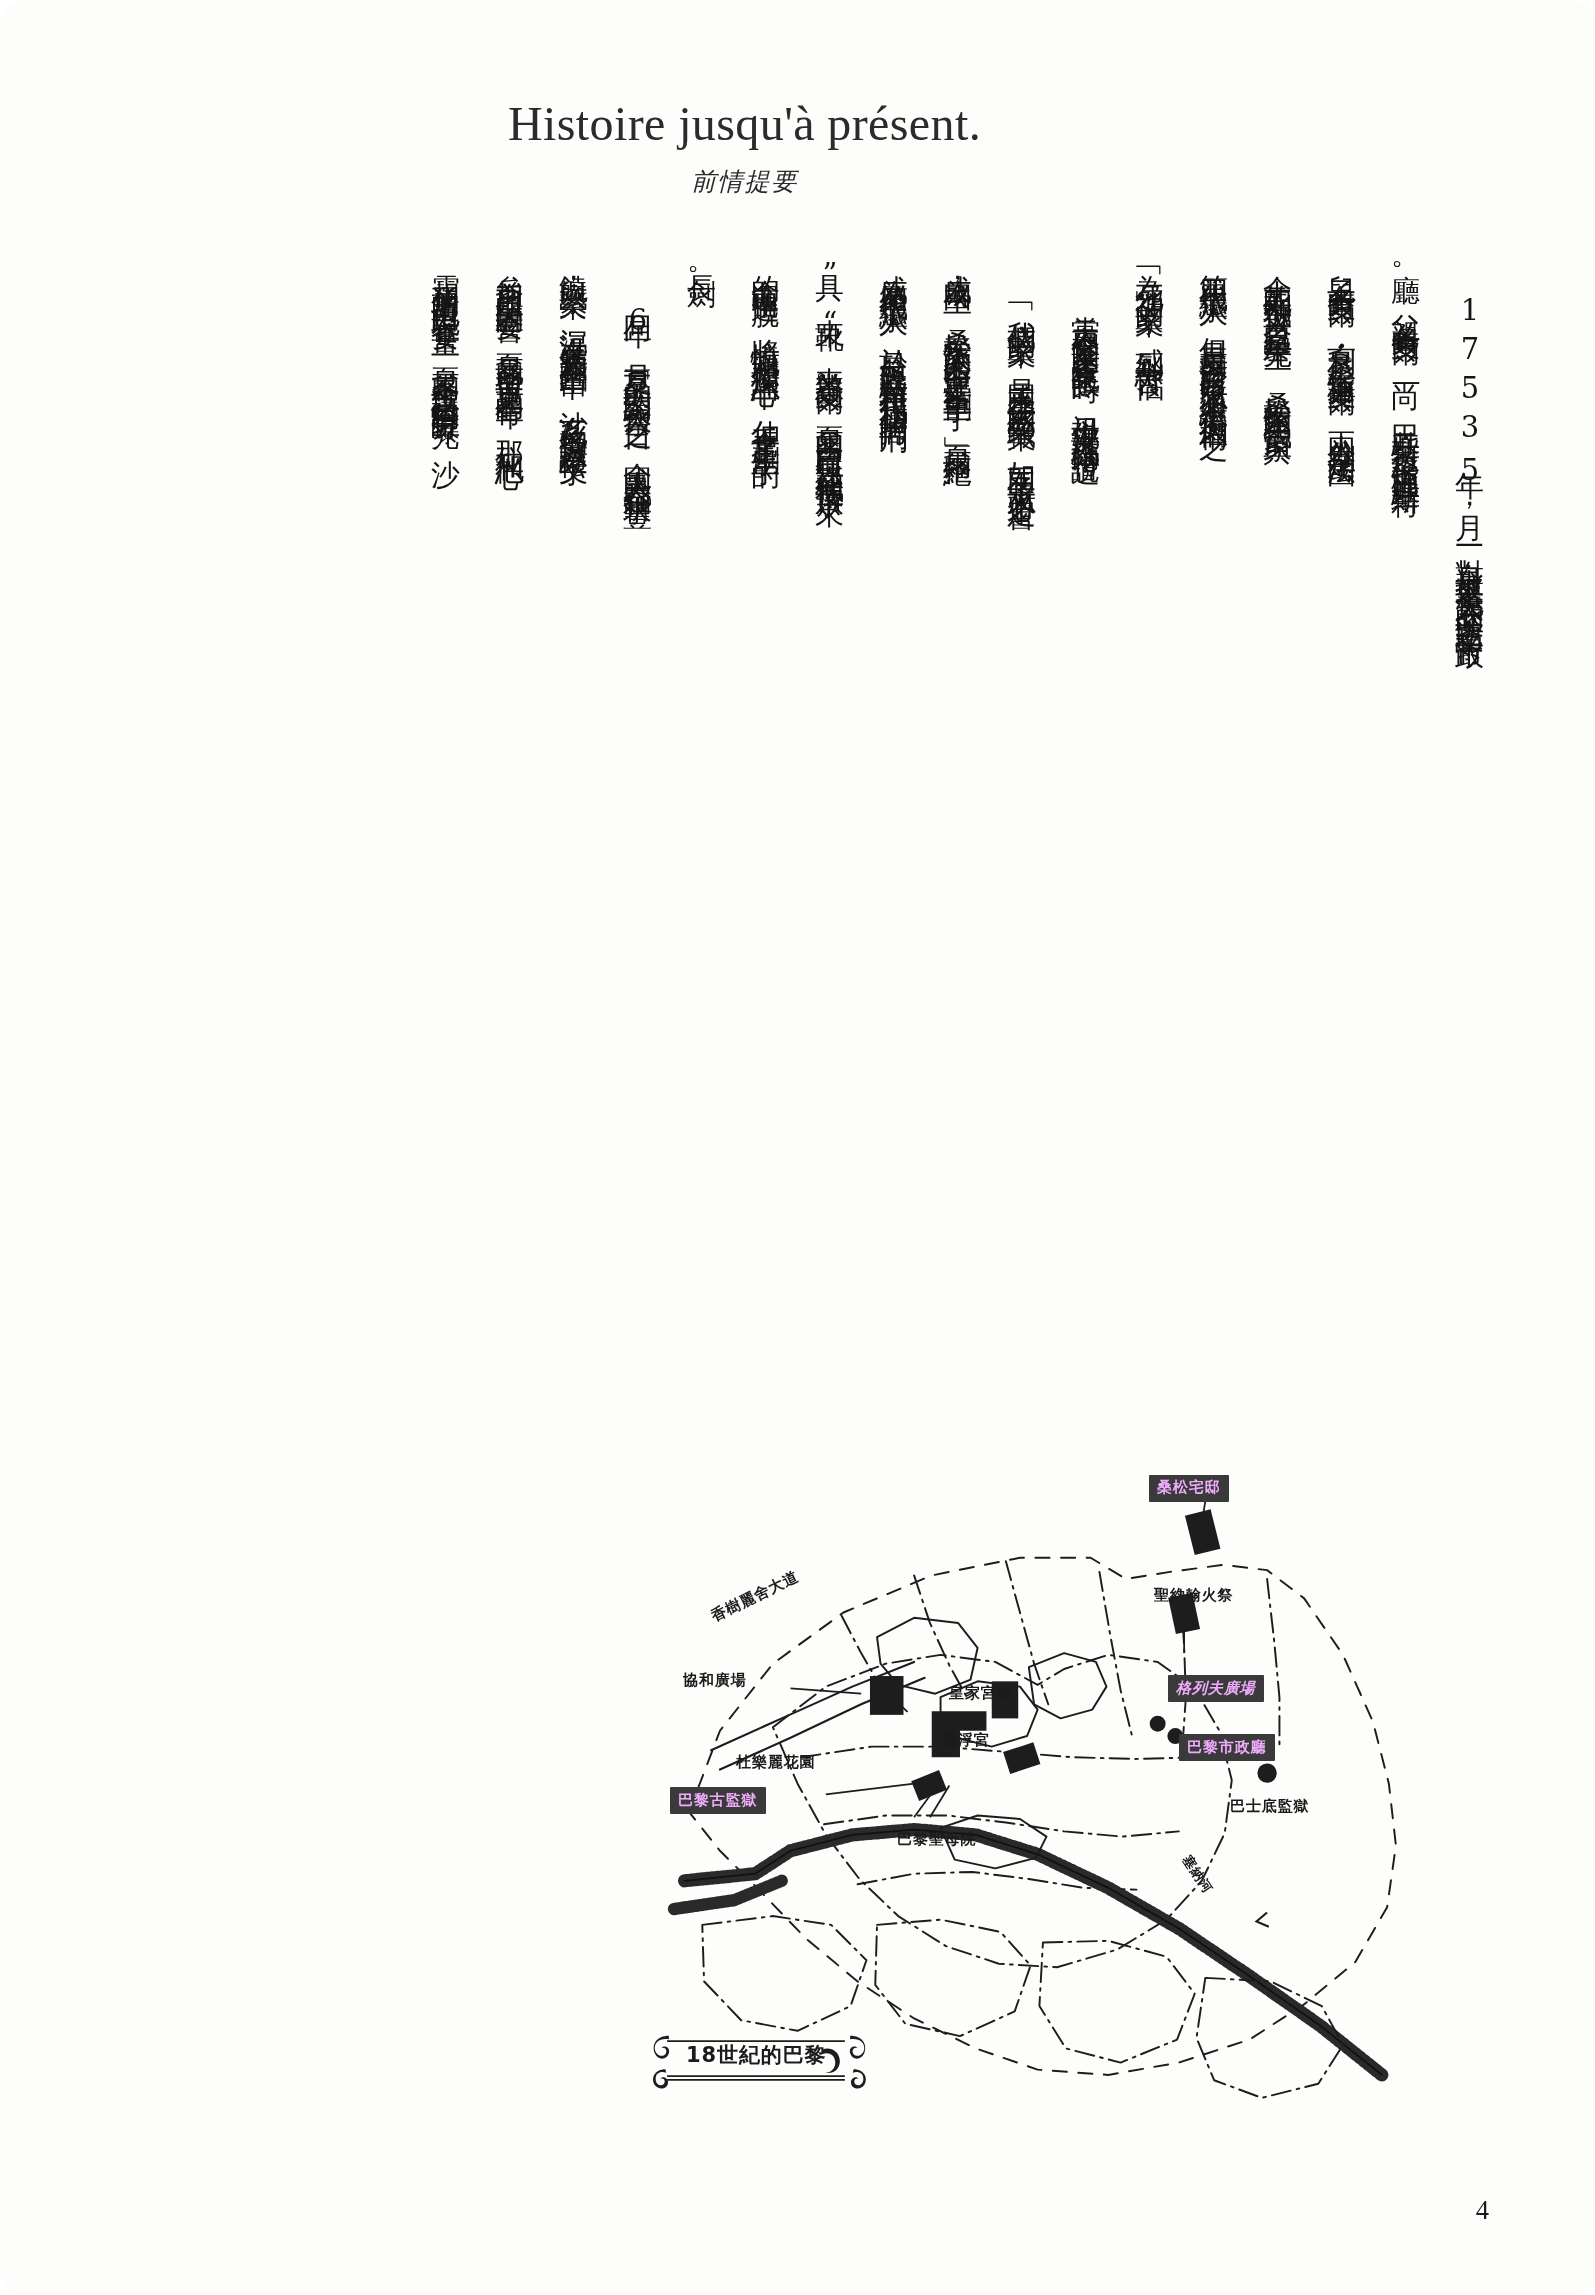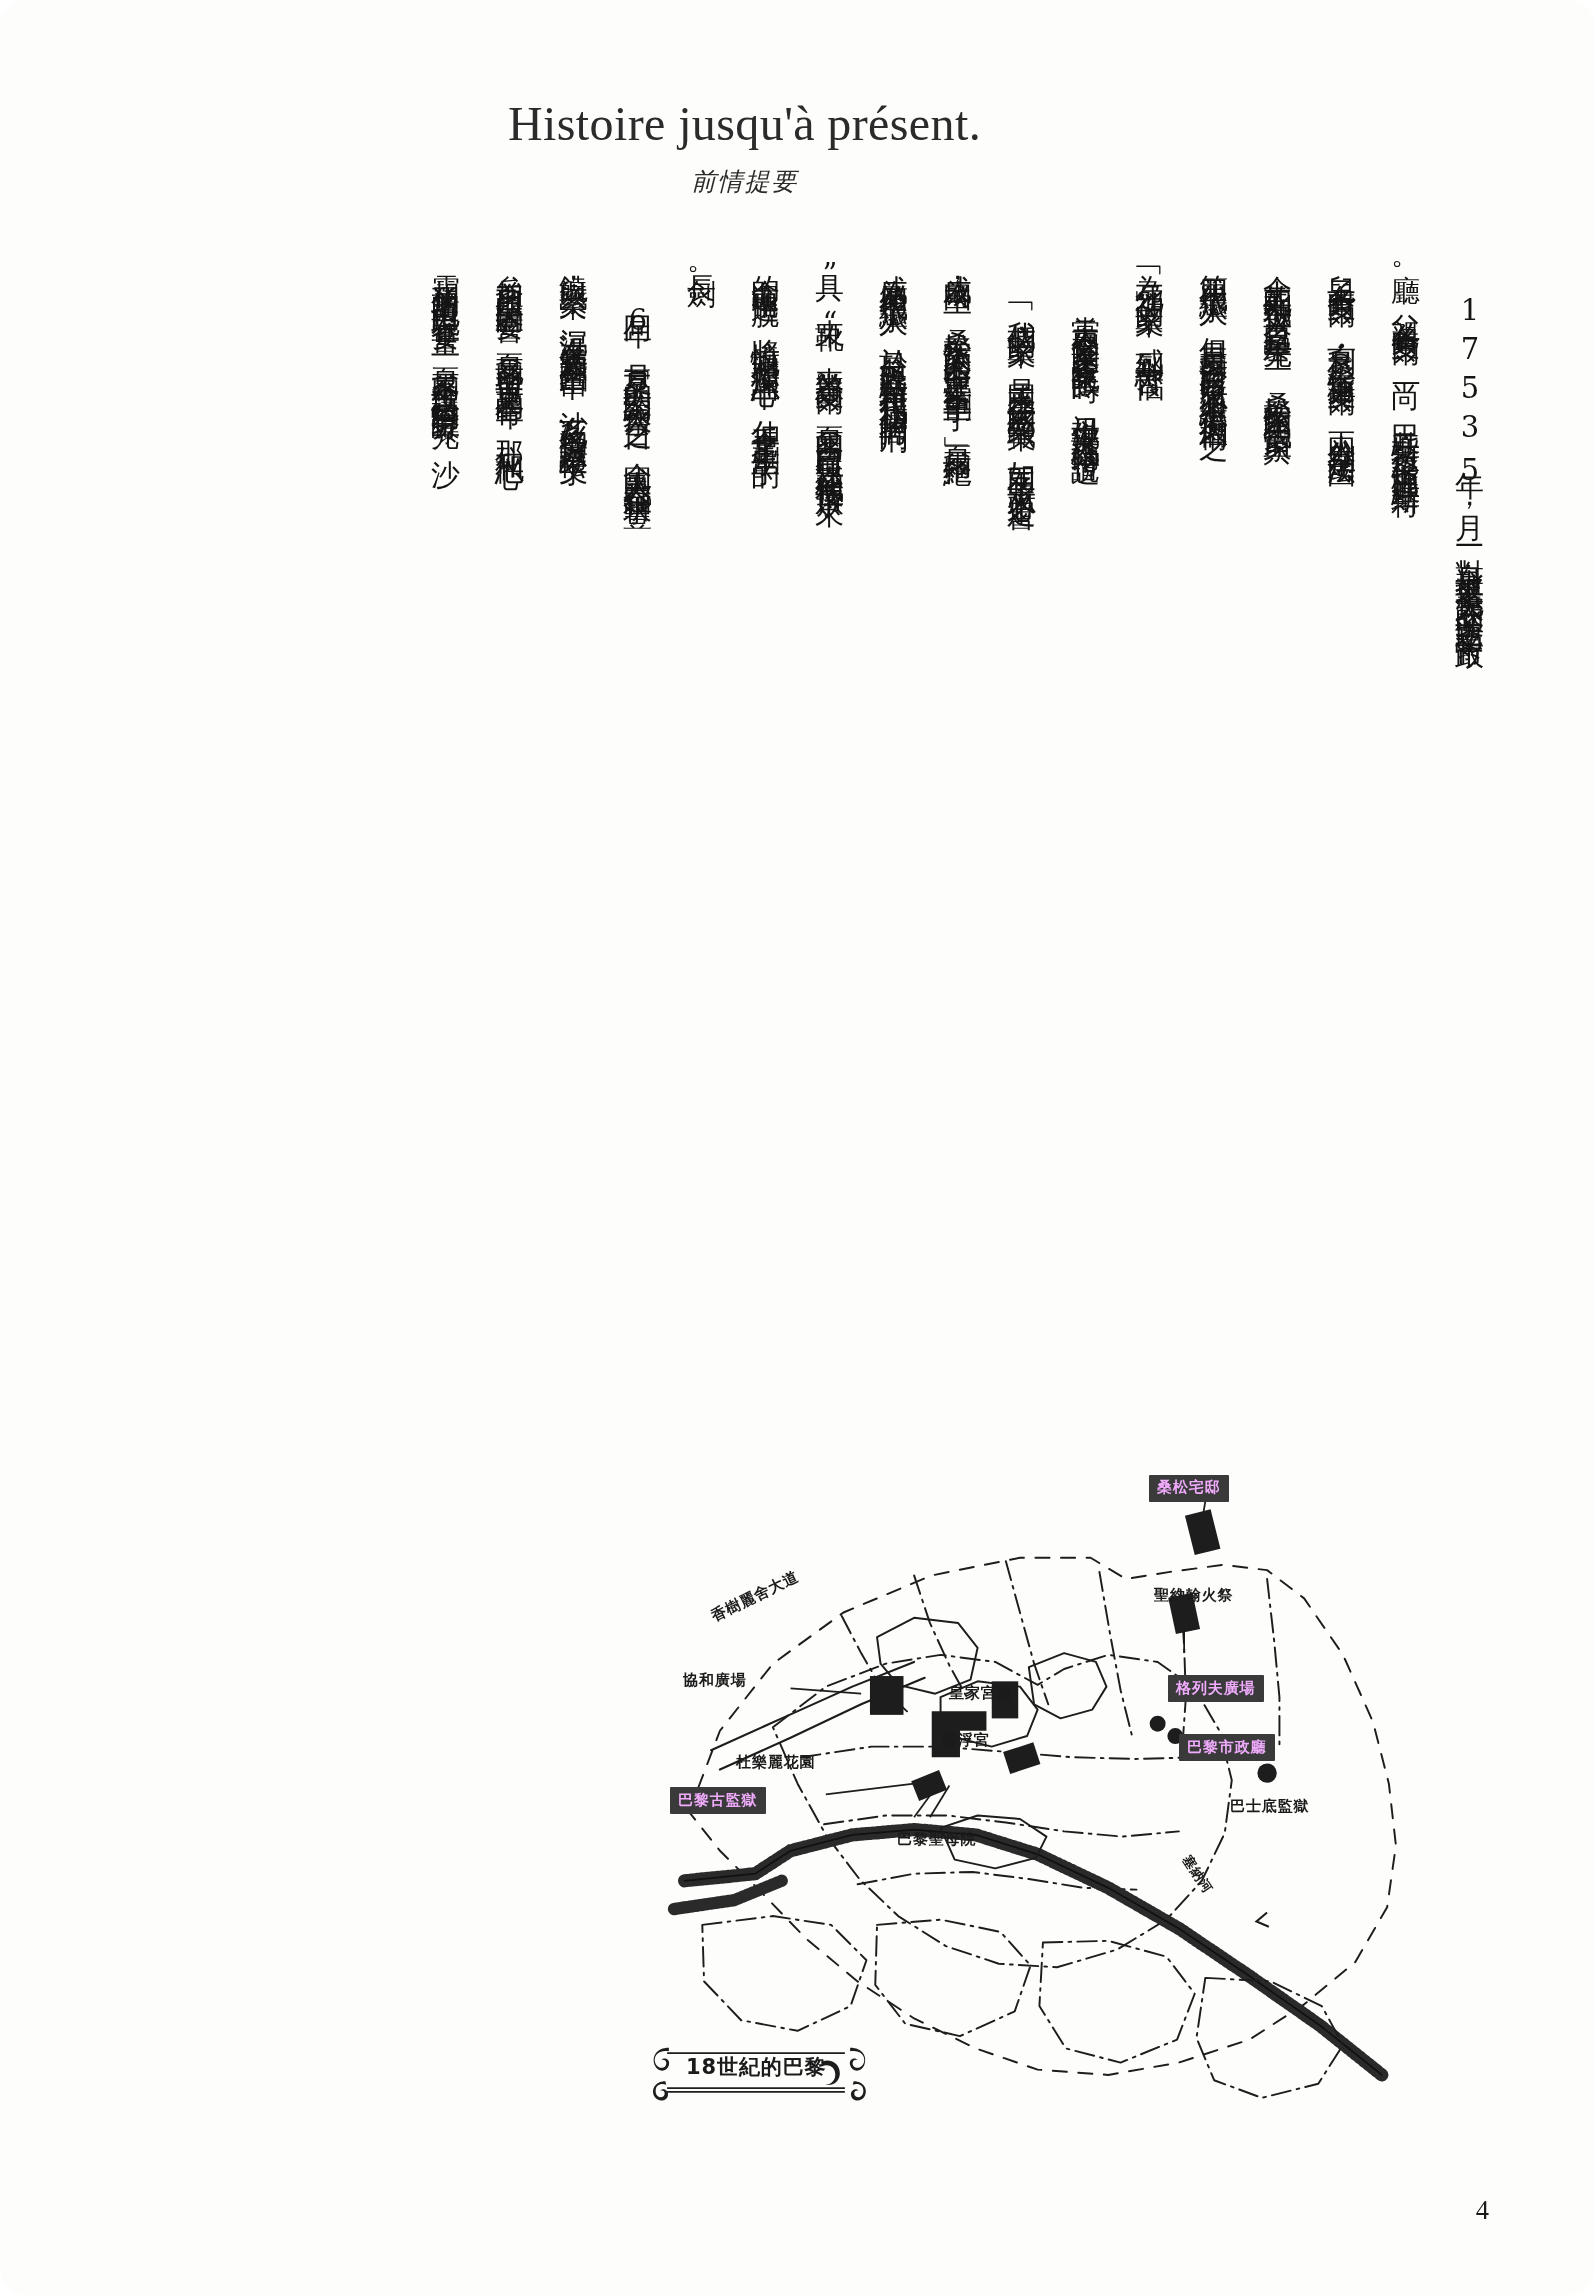--- a/index.html
+++ b/index.html
@@ -99,21 +99,21 @@
     border-radius: 0.9px;
   }
   .maplabel.river {
     font-size: 13.2px;
     letter-spacing: 0.9px;
   }
 
   #map-cartouche {
     position: absolute;
     left: 0px;
-    top: 580px;
+    top: 568px;
     width: 221px;
     height: 66px;
   }
   #cartouche-text {
     position: absolute;
     left: 37px;
     top: 7px;
     font-family: "DejaVu Sans", "Liberation Sans", sans-serif;
     font-weight: bold;
     font-size: 21px;
@@ -236,21 +236,21 @@
         <path d="M700 506 L688 516 L702 522"></path>
       </g>
     </svg>
 
     <div id="map-labels">
         <div class="maplabel boxed" style="left: 500px; top: 8.8px;">桑松宅邸</div>
         <div class="maplabel" style="left: 505px; top: 120px;">聖約翰火祭</div>
         <div class="maplabel" style="left: 59px; top: 143px; transform: rotate(-26deg); transform-origin: left top;">香樹麗舍大道</div>
         <div class="maplabel" style="left: 34px; top: 205px; text-align: right;">協和廣場</div>
         <div class="maplabel" style="left: 300px; top: 218px;">皇家宮殿</div>
-        <div class="maplabel boxed" style="left: 519px; top: 209px;">格列夫廣場</div>
+        <div class="maplabel boxed" style="left: 519px; top: 209px; font-style: italic;">格列夫廣場</div>
         <div class="maplabel" style="left: 293px; top: 265px;">羅浮宮</div>
         <div class="maplabel" style="left: 87px; top: 287px;">杜樂麗花園</div>
         <div class="maplabel boxed" style="left: 530px; top: 268px;">巴黎市政廳</div>
         <div class="maplabel boxed" style="left: 21px; top: 321px;">巴黎古監獄</div>
         <div class="maplabel" style="left: 581px; top: 331px;">巴士底監獄</div>
         <div class="maplabel" style="left: 224px; top: 364px; margin-left: 24px;">巴黎聖母院</div>
         <div class="maplabel river" style="left: 544px; top: 386px; transform: rotate(56deg); transform-origin: left top;">塞納河</div>
       </div>
 
     <div id="map-cartouche">

